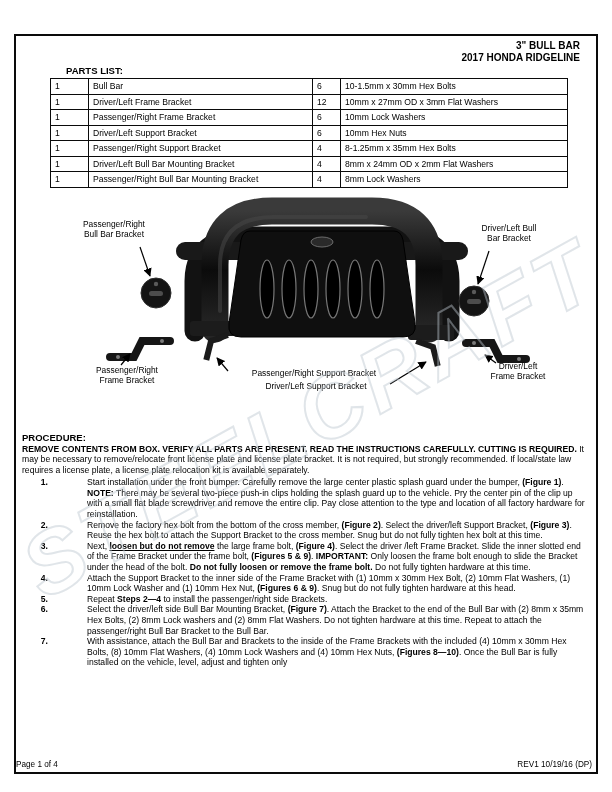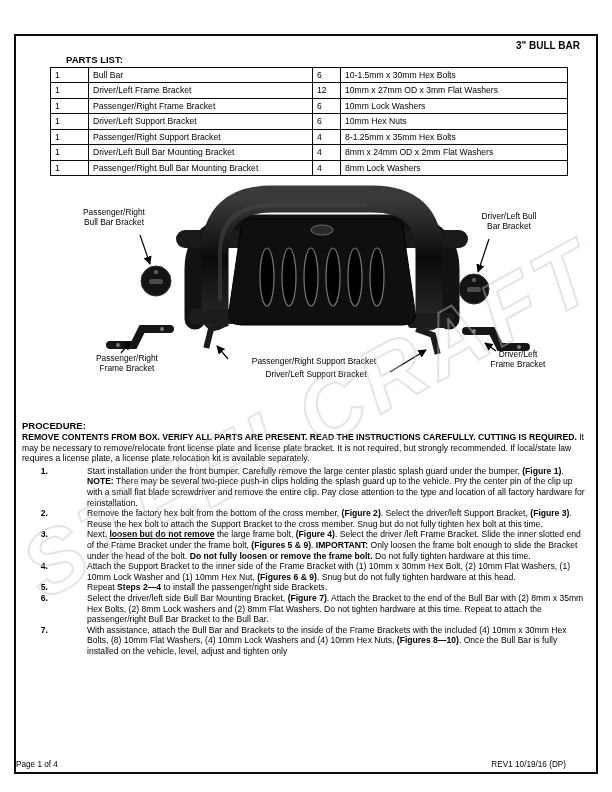--- a/index.html
+++ b/index.html
@@ -23,36 +23,37 @@
   .proc-head{font-size:9.5px;font-weight:bold;margin:1px 0 1px 0;}
   .intro{margin:0 2px 2px 0;font-size:8.6px;line-height:10.6px;}
   .b{font-weight:bold;}
   .u{text-decoration:underline;}
   .steps{margin:1px 2px 0 8px;font-size:8.6px;line-height:10.6px;}
   .step{display:flex;}
   .snum{width:18px;min-width:18px;text-align:right;margin-right:6px;font-weight:bold;}
   .sbody{flex:1;margin-left:33px;}
 
   .footer{position:absolute;left:0;right:0;bottom:3px;text-align:left;font-size:8.2px;z-index:2;}
-  .footer .rev{position:absolute;right:30px;}
+  .footer .rev{position:absolute;right:4px;}
 
   .watermark{position:absolute;left:-20px;top:368px;width:660px;text-align:center;
              transform:rotate(-29deg);font-size:88px;font-weight:bold;font-style:italic;
              letter-spacing:6px;color:transparent;-webkit-text-stroke:2px #bcc6cf;
              opacity:.45;z-index:3;pointer-events:none;white-space:nowrap;}
 </style>
 </head>
 <body>
 
 <div class="sheet">
   <div class="frame">
     <div class="content">
 
       <div class="header">
         <div class="h1">3" BULL BAR</div>
+        <div class="h1">2017 HONDA RIDGELINE</div>
       </div>
 
       <div class="plist-head">PARTS LIST:</div>
 
       <table class="parts">
         <colgroup>
           <col style="width:38px">
             <col style="width:224px">
             <col style="width:28px">
             <col>

